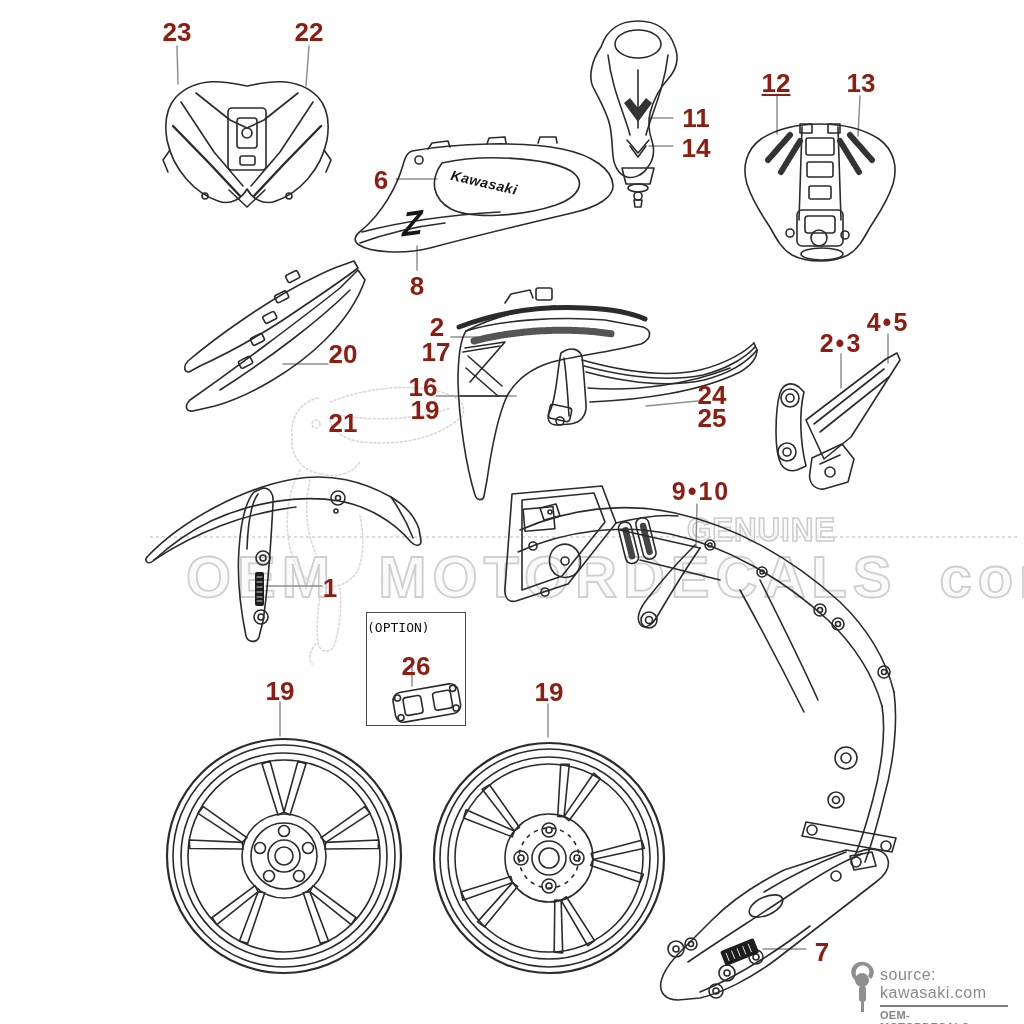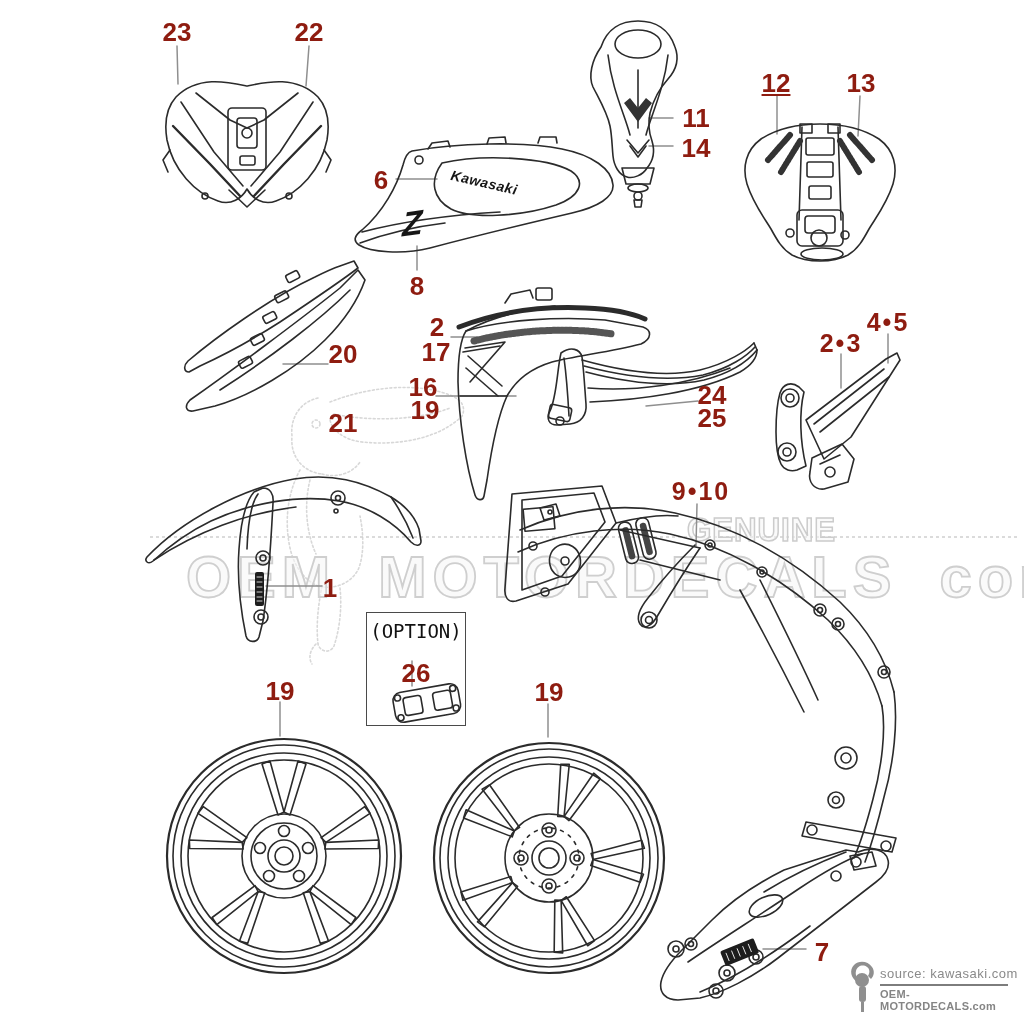--- a/index.html
+++ b/index.html
@@ -38,33 +38,33 @@
     position:absolute; z-index:5; transform:translateX(-50%);
     font-weight:bold; font-size:26px; line-height:1; color:#8e1c10;
   }
   .callout.pair { font-size:25px; letter-spacing:2px; }
   
   .option-box {
     position:absolute; left:366px; top:612px; width:100px; height:114px;
     border:1.5px solid #4a4a4a; z-index:3; box-sizing:border-box;
   }
   .option-title {
-    margin-top:7px; text-align:center; font-family:"DejaVu Sans Mono", monospace;
-    font-size:19px; color:#111; letter-spacing:0;
+    margin-top:7px; text-align:left; font-family:"DejaVu Sans Mono", monospace;
+    font-size:13px; color:#111; letter-spacing:0;
   }
   .option-num {
     text-align:center; margin-top:18px; font-weight:bold; font-size:26px;
     line-height:1; color:#8e1c10;
   }
   
   .footer { position:absolute; left:848px; top:960px; z-index:5; width:170px; }
   .footer-row { display:flex; align-items:flex-start; }
   .footer-bird { flex:0 0 32px; }
   .footer-texts { padding-top:6px; }
-  .footer-source { font-size:13px; color:#8a8a8a; letter-spacing:0.5px; }
+  .footer-source { font-size:16px; color:#8a8a8a; letter-spacing:0.5px; }
   .footer-line { border-top:2px solid #7d7d7d; margin:3px 0 2px 0; width:128px; }
   .footer-site { font-size:11px; font-weight:bold; color:#858585; letter-spacing:0.3px; }
 </style>
 </head>
 <body>
 
 <div class="canvas">
 
   <div class="wm-layer">
     <svg width="1024" height="1024" viewBox="0 0 1024 1024">

